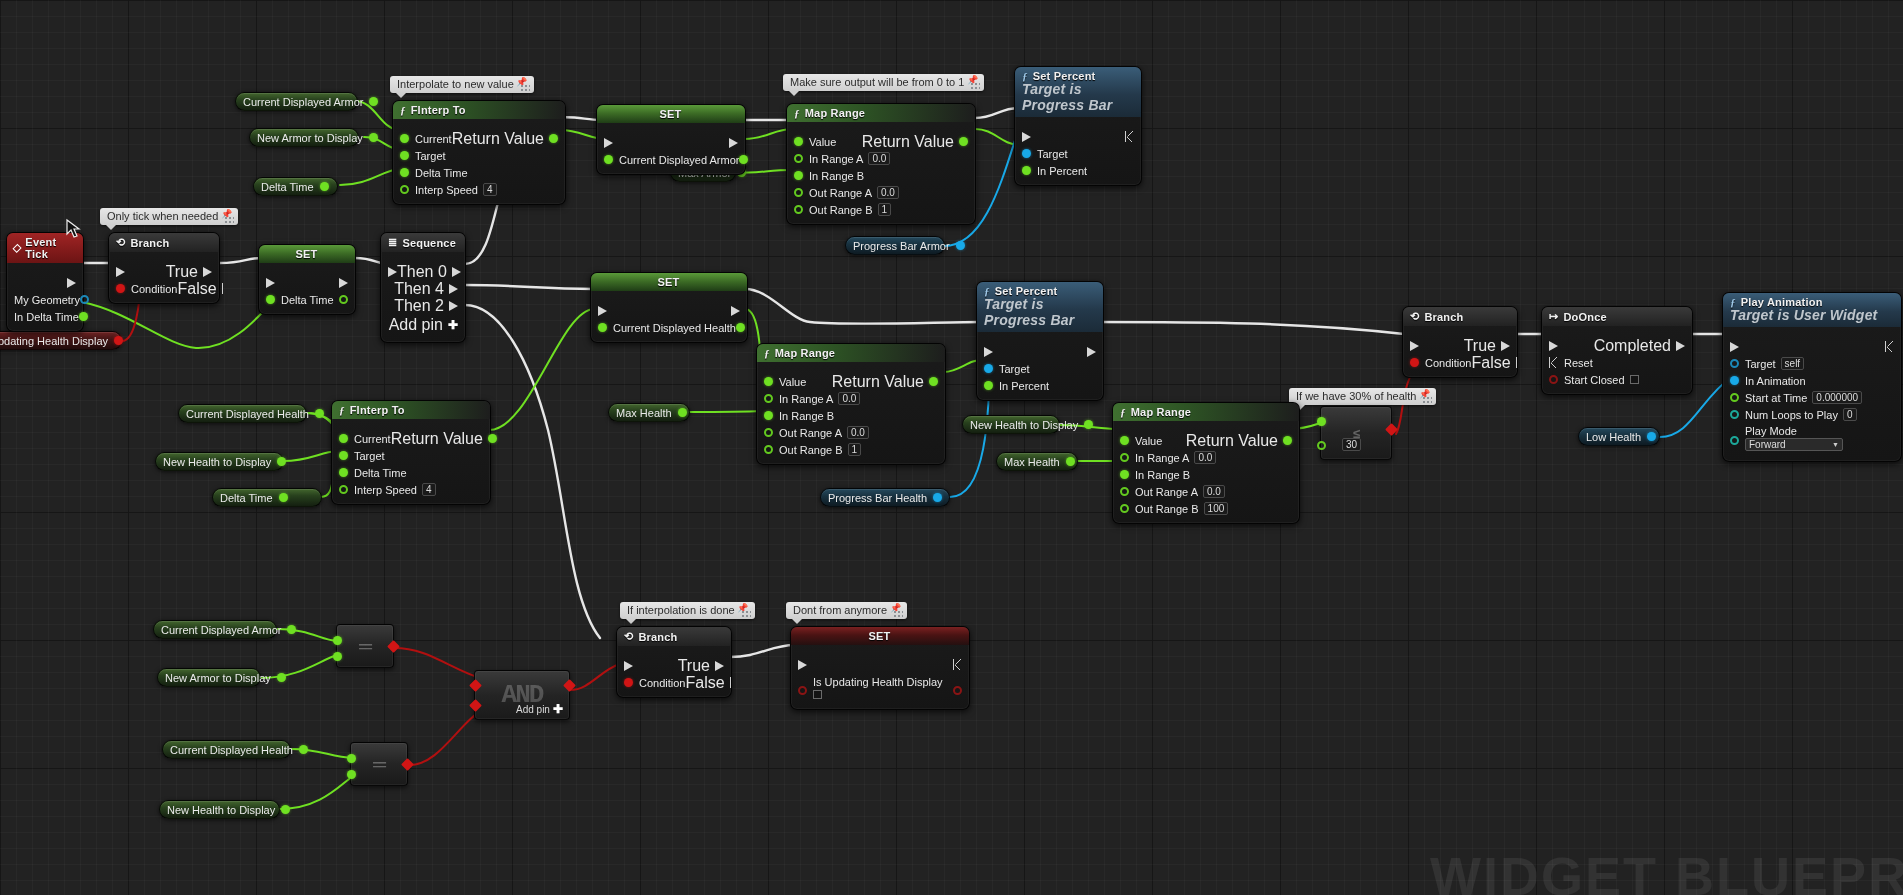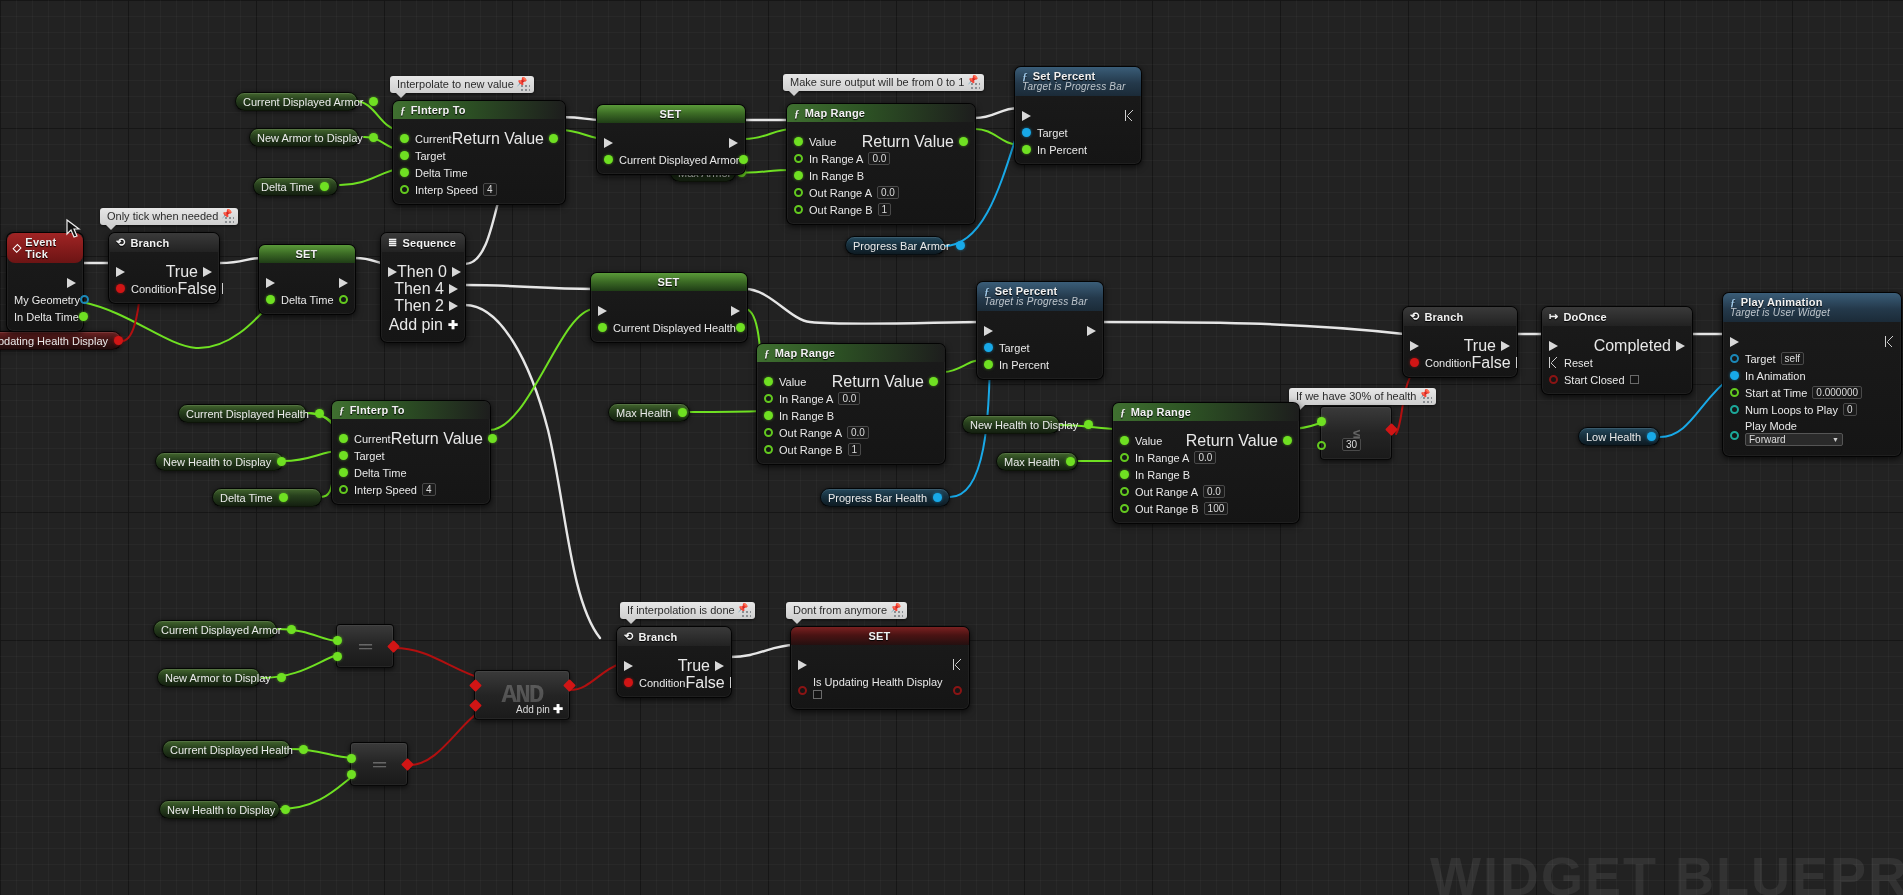--- a/index.html
+++ b/index.html
@@ -40,27 +40,27 @@
   }
   .hdr{
     border-radius:6px 6px 0 0;
     padding:3px 8px 3px 7px;
     display:flex; align-items:center; gap:5px;
     font-size:11px; font-weight:bold; color:#f2f2f2;
     text-shadow:0 1px 1px #000;
     letter-spacing:.2px;
   }
   .hdr .sub{
-    display:block; font-weight:normal; font-style:italic;
-    font-size:10px; color:#bfc6cc; text-shadow:none; margin-top:-1px;
+    display:block; font-weight:bold; font-style:italic;
+    font-size:14px; color:#bfc6cc; text-shadow:none; margin-top:-1px;
   }
   .hdr-func{ background:linear-gradient(180deg,#3a5d78 0%, #24394b 55%, #1b2b38 100%); }
   .hdr-pure{ background:linear-gradient(95deg,#3f7030 0%, #2d5324 40%, #1d1d1d 100%); }
   .hdr-flow{ background:linear-gradient(180deg,#3a3a3a 0%, #222 100%); }
-  .hdr-event{ background:linear-gradient(180deg,#a02424 0%, #6c1414 100%);border-radius:8px; }
+  .hdr-event{ background:linear-gradient(180deg,#a02424 0%, #6c1414 100%); }
   .hdr-set{ background:linear-gradient(180deg,#5a9a39 0%,#3d6d26 45%,#1f3d16 100%); text-align:center; justify-content:center;}
   .hdr-setbool{ background:linear-gradient(180deg,#7a2121 0%,#4a1313 45%,#241010 100%); text-align:center; justify-content:center;}
   .body{ padding:11px 0 6px 0; }
 
   .row{ display:flex; align-items:center; height:17px; padding:0 7px; position:relative; white-space:nowrap; }
   .row .lbl{ color:#e8e8e8; font-size:11px; }
   .row .rlbl{ margin-left:auto; color:#e8e8e8; font-size:16px; }
   .spacer{ margin-left:auto; }
 
   

